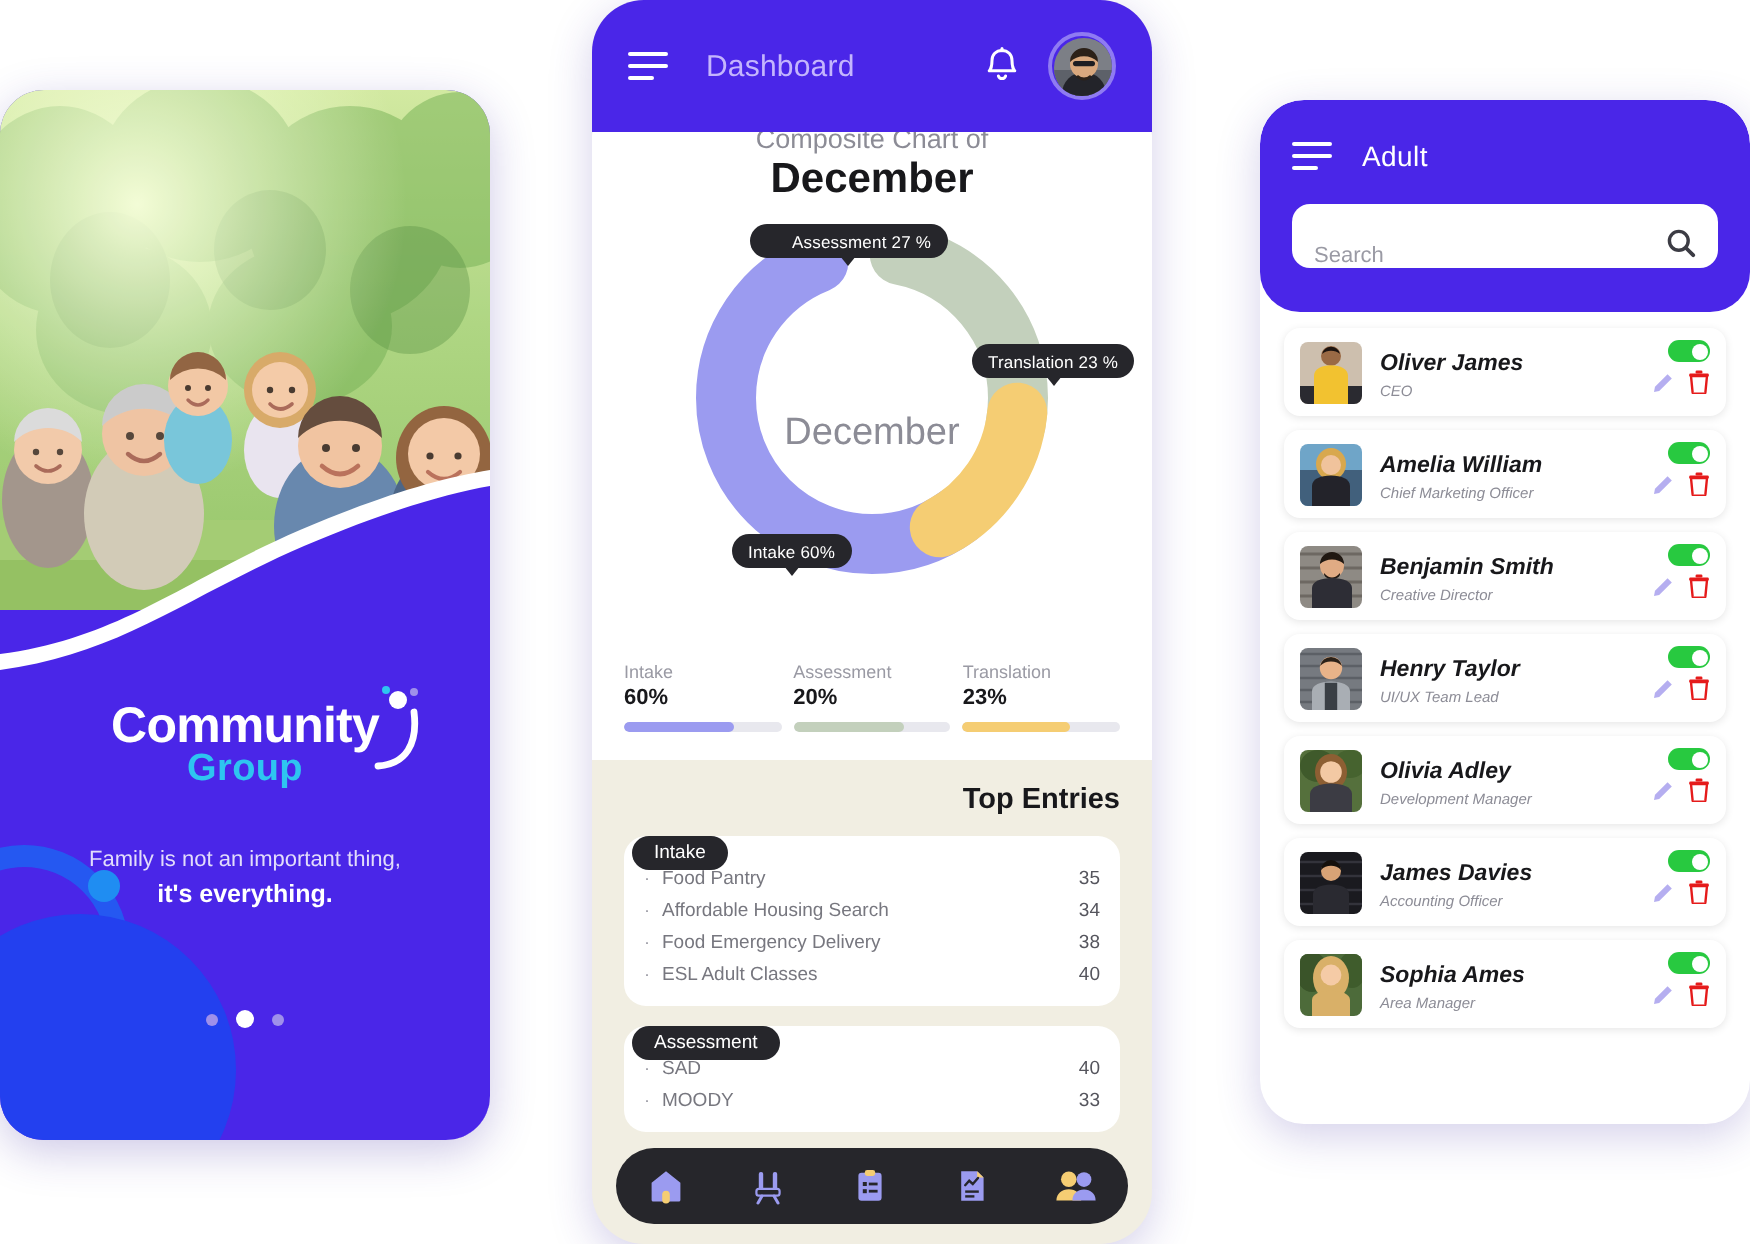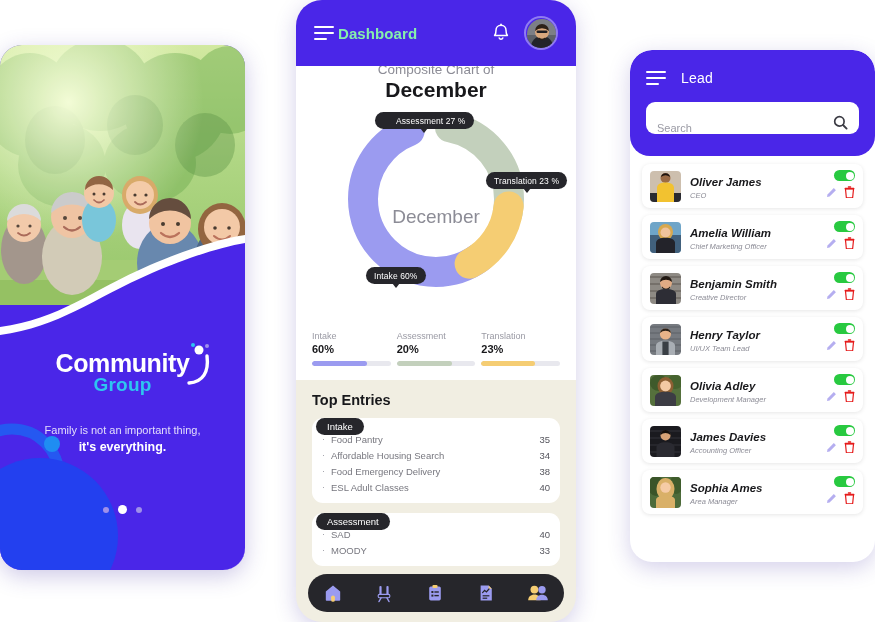--- a/index.html
+++ b/index.html
@@ -69,21 +69,21 @@
   }
   .c-header {
     position: relative; height: 66px; background: #4a26e8;
     display: flex; align-items: center; padding: 0 18px; z-index: 4;
   }
   .hamburger { display: flex; flex-direction: column; gap: 3.5px; cursor: pointer; }
   .hamburger i { display: block; height: 2.5px; background: #fff; border-radius: 2px; }
   .hamburger i:nth-child(1) { width: 20px; }
   .hamburger i:nth-child(2) { width: 20px; }
   .hamburger i:nth-child(3) { width: 13px; }
-  .c-title { color: #86efac; font-size: 15px; font-weight: bold; margin-left: 4px; letter-spacing: .1px; }
+  .c-title { color: #c4b5fd; font-size: 15px; font-weight: normal; margin-left: 19px; letter-spacing: .1px; }
   .c-head-right { margin-left: auto; display: flex; align-items: center; gap: 14px; }
   .bell { width: 18px; height: 20px; }
   .avatar-ring {
     width: 34px; height: 34px; border-radius: 50%;
     border: 2px solid #8f7bf2; padding: 1px; overflow: hidden;
     background: #4a26e8;
   }
   .avatar-ring svg { display:block; border-radius: 50%; }
 
   .c-card {
@@ -118,21 +118,21 @@
   .legend { display: flex; padding: 0 16px 14px; gap: 6px; }
   .legend-col { flex: 1 1 0; min-width: 0; }
   .legend-name { font-size: 9px; color: #9a9aa4; white-space: nowrap; }
   .legend-val { font-size: 11px; font-weight: bold; color: #18181b; margin-top: 2px; }
   .legend-bar { margin-top: 6px; height: 5px; border-radius: 3px; background: #e8e8ee; overflow: hidden; }
   .legend-bar i { display: block; height: 100%; border-radius: 3px; }
 
   .entries {
     padding: 12px 16px 0; background: #f1eee2; min-height: 200px;
   }
-  .entries-title { font-size: 14.5px; font-weight: bold; color: #18181b; }
+  .entries-title { font-size: 14.5px; font-weight: bold; color: #18181b; text-align: right; }
   .group { margin-top: 9px; position: relative; }
   .group-chip {
     position: absolute; left: 4px; top: 0; z-index: 2;
     background: #26262b; color: #fff; font-size: 9.5px;
     padding: 3px 11px; border-radius: 10px;
   }
   .group-body {
     margin-top: 10px; background: #fff; border-radius: 11px;
     padding: 13px 10px 8px 10px;
   }
@@ -504,21 +504,21 @@
 
   <div class="phone-right">
 
     <div class="r-header">
       <div class="r-top">
         <span class="hamburger">
           <i></i>
             <i></i>
             <i></i>
         </span>
-        <span class="r-title">Lead</span>
+        <span class="r-title">Adult</span>
       </div>
       <div class="search-box">
         <input class="search-input" type="text" placeholder="Search" style="">
         <span>
           <svg width="15" height="15" viewBox="0 0 15 15" xmlns="http://www.w3.org/2000/svg">
             <circle cx="6.4" cy="6.4" r="4.7" fill="none" stroke="#3c3c44" stroke-width="1.7"></circle>
             <path d="M10 10l3.6 3.6" stroke="#3c3c44" stroke-width="1.9" stroke-linecap="round"></path>
           </svg>
         </span>
       </div>

